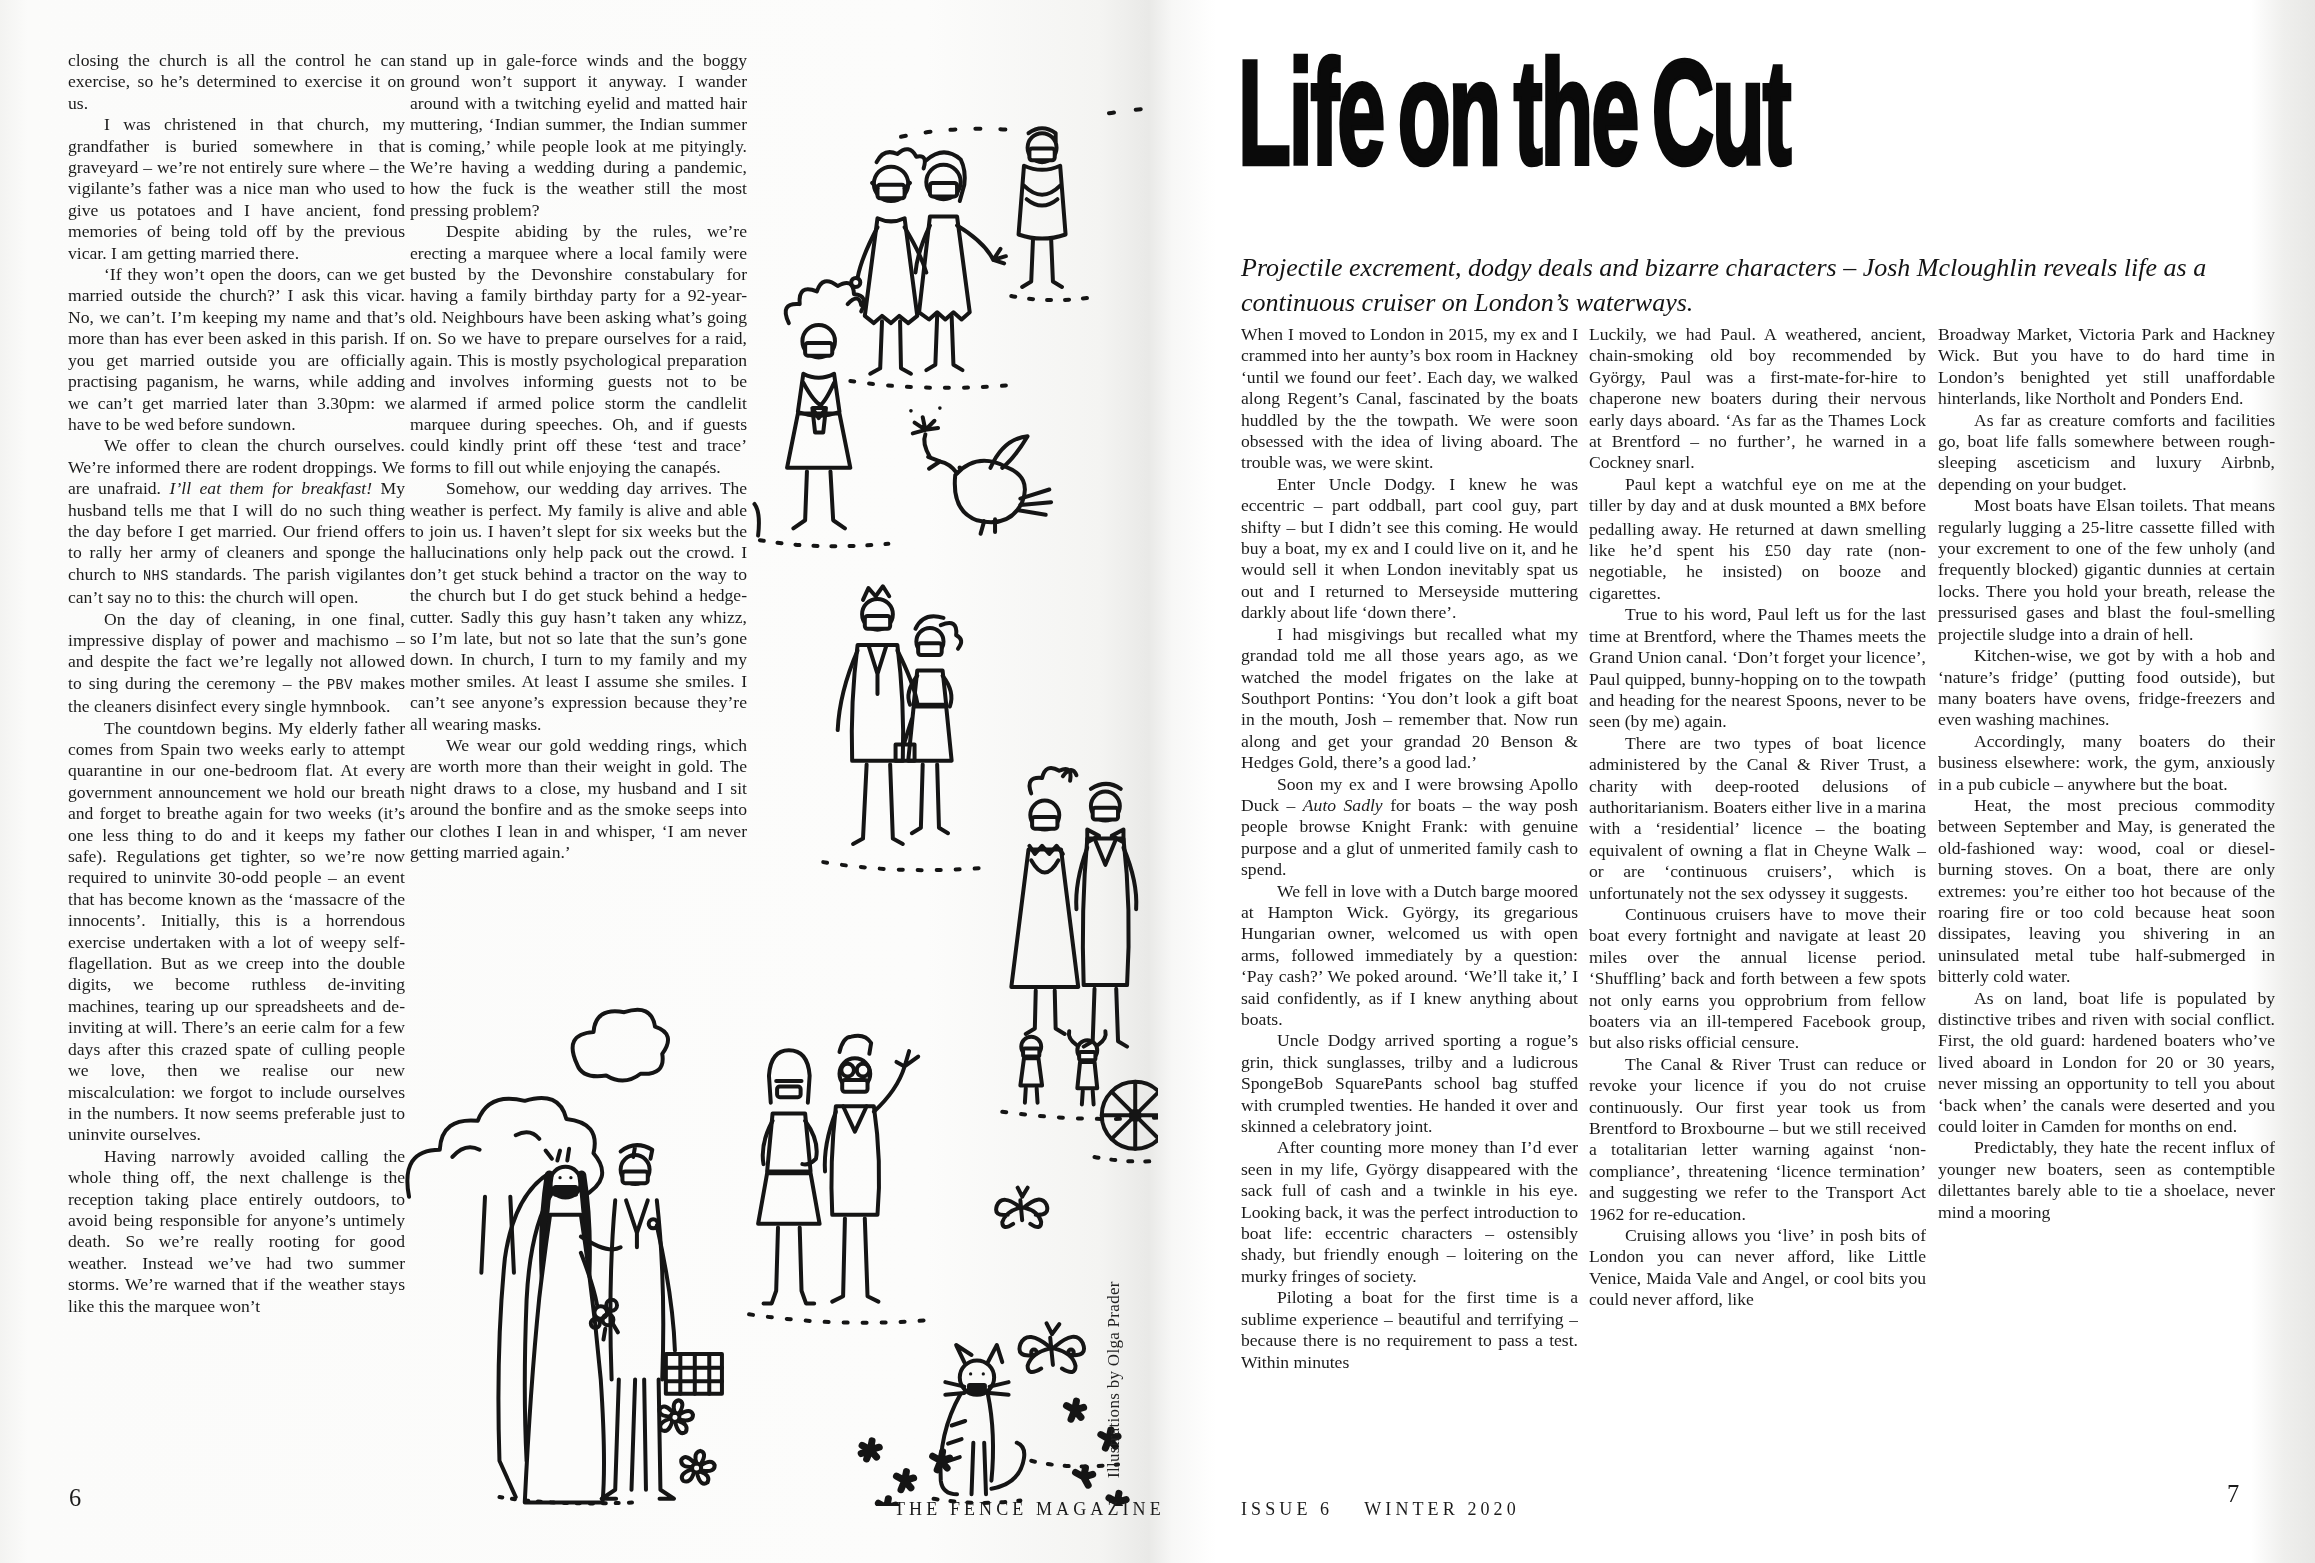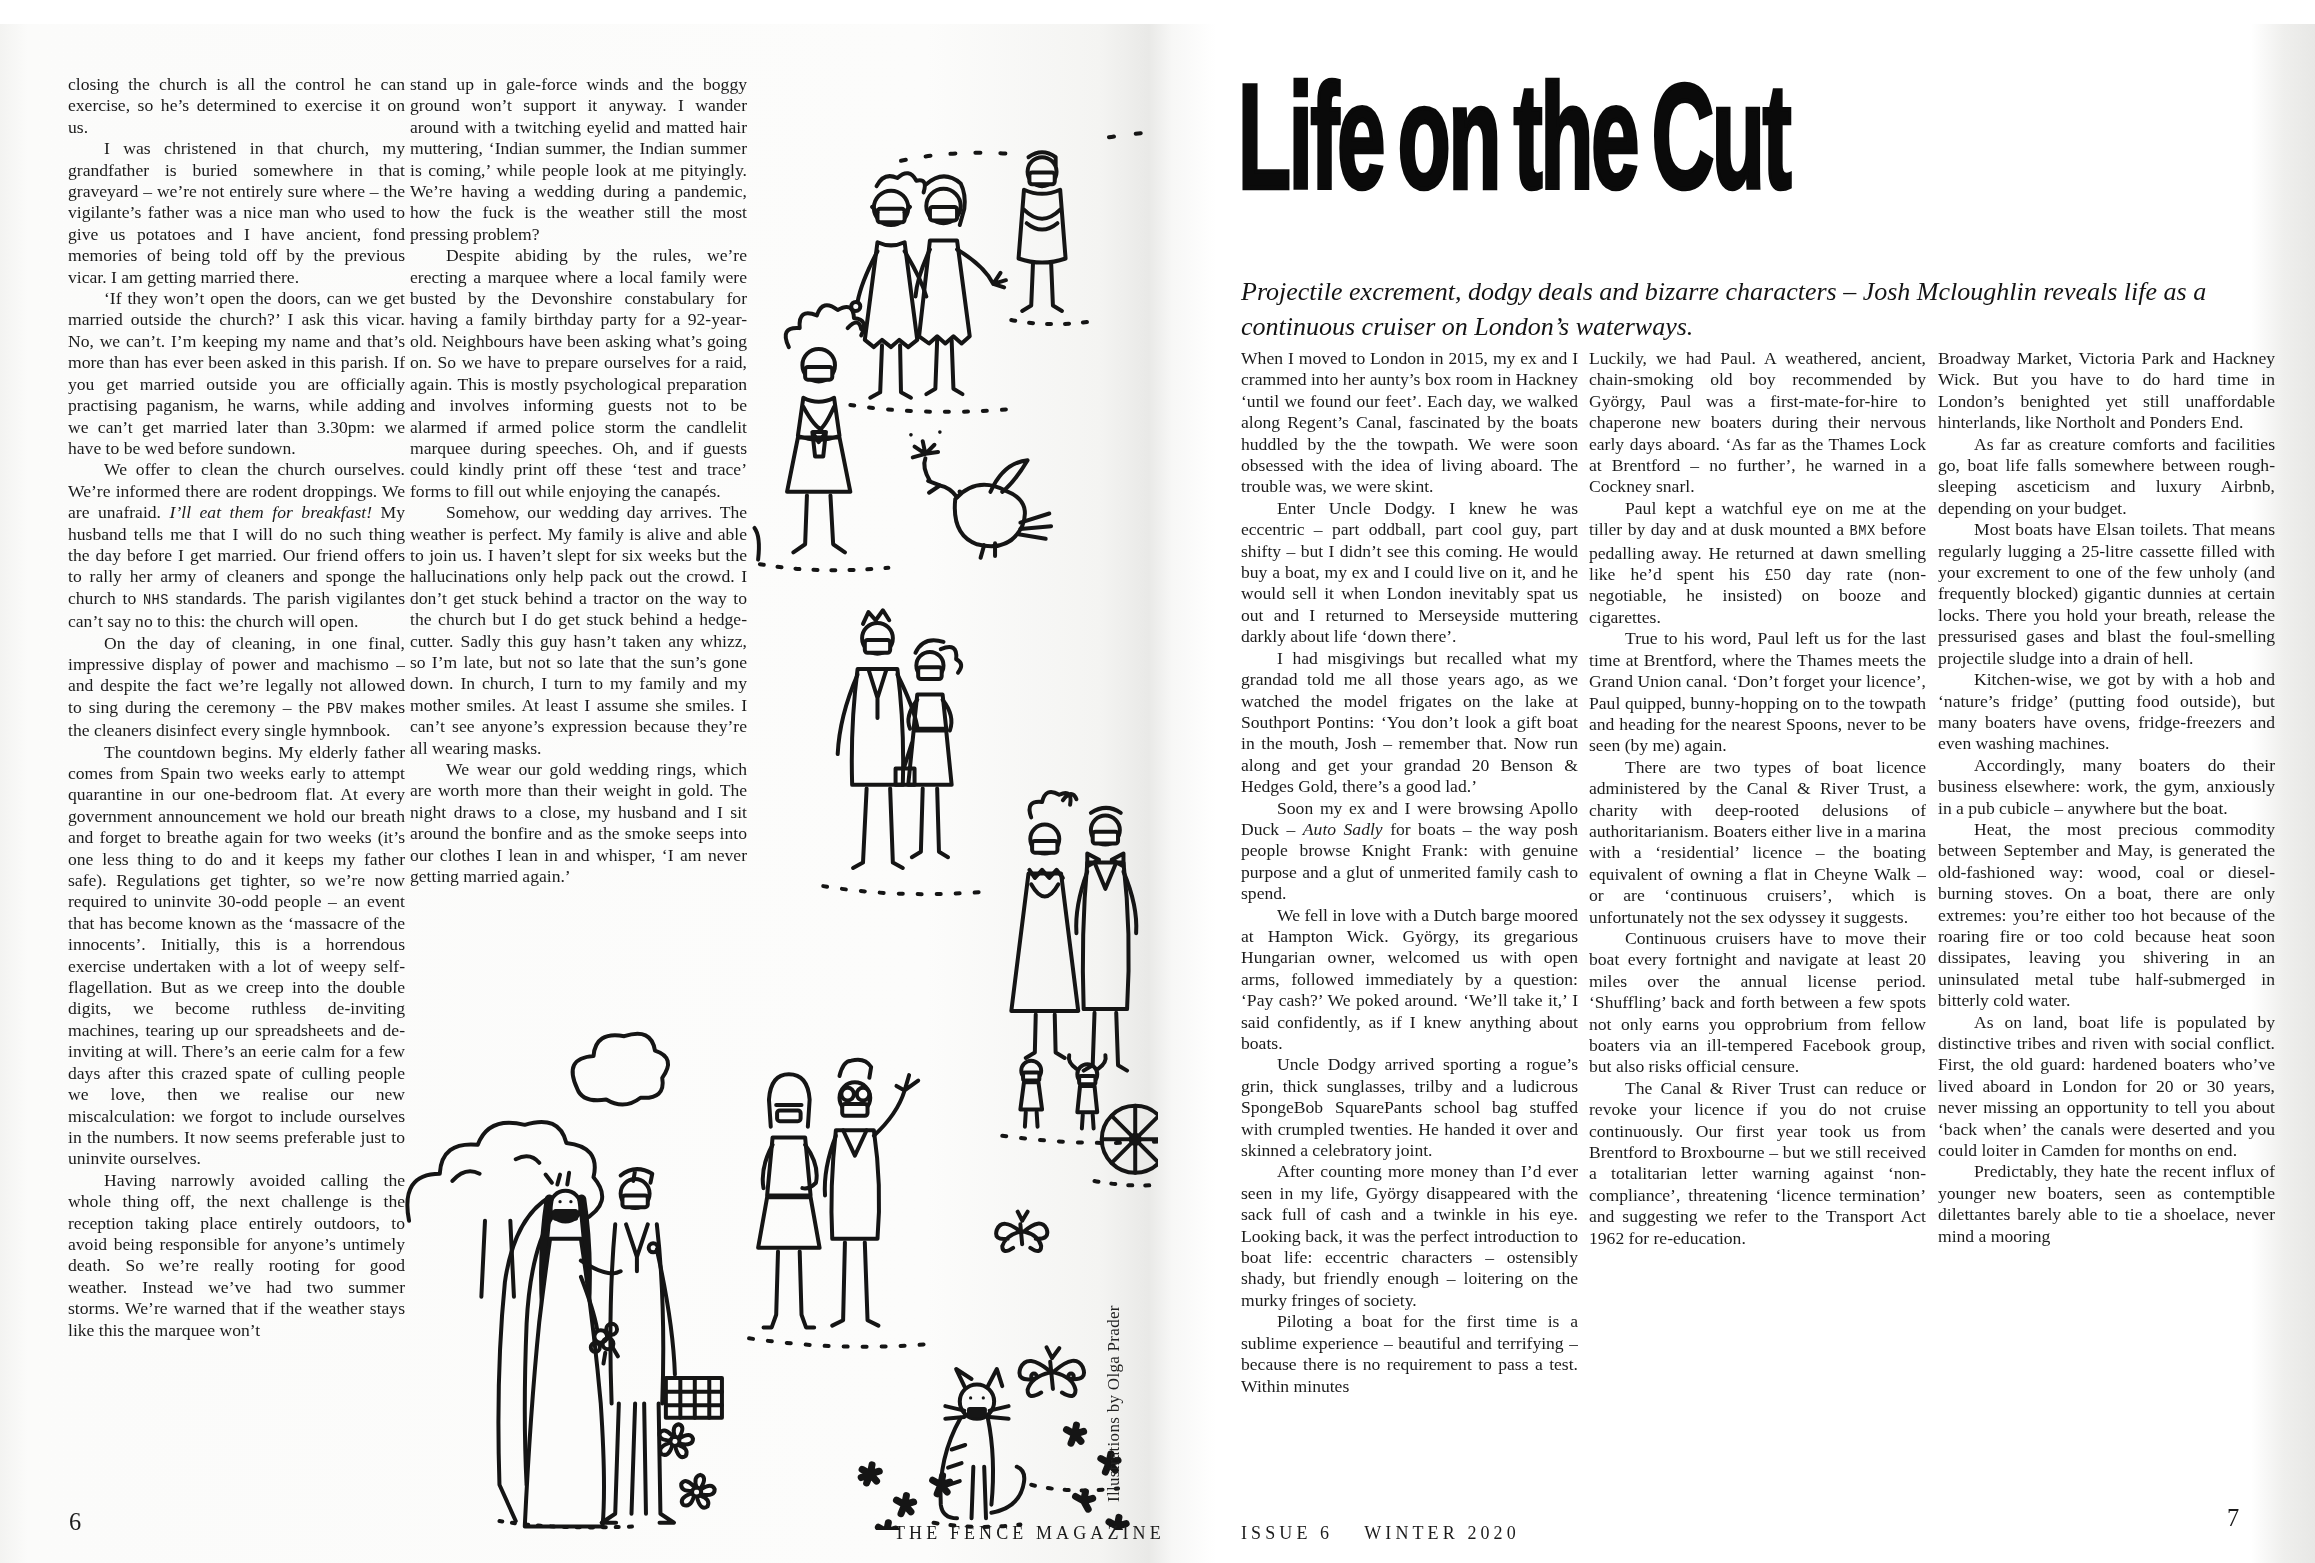--- a/index.html
+++ b/index.html
@@ -9,21 +9,20 @@
     font-family:"Liberation Serif","DejaVu Serif",serif;
     color:#1b1b1b;
   }
   .spread{
     position:absolute;inset:0;
     background:linear-gradient(90deg,
       #f3f3f1 0%, #fbfbfa 1.2%,
       #fcfcfb 40%, #f4f4f2 47.5%, #e9e9e7 49.6%,
       #f7f7f6 50.6%, #ffffff 52.5%,
       #ffffff 97.2%, #efefed 98.6%, #e7e7e5 100%);
-    margin-top:24px;
   }
   .col{
     position:absolute;
     width:337px;
     font-size:17.6px;line-height:21.4px;
     text-align:justify;
     overflow:hidden;
   }
   .col p{margin:0;}
   .col p + p{text-indent:36px;}
@@ -361,20 +360,21 @@
       <p>After counting more money than I’d ever seen in my life, György disappeared with the sack full of cash and a twinkle in his eye. Looking back, it was the perfect introduction to boat life: eccentric characters – ostensibly shady, but friendly enough – loitering on the murky fringes of society.</p>
       <p>Piloting a boat for the first time is a sublime experience – beautiful and terrifying – because there is no requirement to pass a test. Within minutes</p>
     </div>
   <div class="col rcol2">
       <p>Luckily, we had Paul. A weathered, ancient, chain-smoking old boy recommended by György, Paul was a first-mate-for-hire to chaperone new boaters during their nervous early days aboard. ‘As far as the Thames Lock at Brentford – no further’, he warned in a Cockney snarl.</p>
       <p>Paul kept a watchful eye on me at the tiller by day and at dusk mounted a <span class="sc">BMX</span> before pedalling away. He returned at dawn smelling like he’d spent his £50 day rate (non-negotiable, he insisted) on booze and cigarettes.</p>
       <p>True to his word, Paul left us for the last time at Brentford, where the Thames meets the Grand Union canal. ‘Don’t forget your licence’, Paul quipped, bunny-hopping on to the towpath and heading for the nearest Spoons, never to be seen (by me) again.</p>
       <p>There are two types of boat licence administered by the Canal &amp; River Trust, a charity with deep-rooted delusions of authoritarianism. Boaters either live in a marina with a ‘residential’ licence – the boating equivalent of owning a flat in Cheyne Walk – or are ‘continuous cruisers’, which is unfortunately not the sex odyssey it suggests.</p>
       <p>Continuous cruisers have to move their boat every fortnight and navigate at least 20 miles over the annual license period. ‘Shuffling’ back and forth between a few spots not only earns you opprobrium from fellow boaters via an ill-tempered Facebook group, but also risks official censure.</p>
       <p>The Canal &amp; River Trust can reduce or revoke your licence if you do not cruise continuously. Our first year took us from Brentford to Broxbourne – but we still received a totalitarian letter warning against ‘non-compliance’, threatening ‘licence termination’ and suggesting we refer to the Transport Act 1962 for re-education.</p>
+      <p>Cruising allows you ‘live’ in posh bits of London you can never afford, like Little Venice, Maida Vale and Angel, or cool bits you could never afford, like</p>
     </div>
   <div class="col rcol3">
       <p>Broadway Market, Victoria Park and Hackney Wick. But you have to do hard time in London’s benighted yet still unaffordable hinterlands, like Northolt and Ponders End.</p>
       <p>As far as creature comforts and facilities go, boat life falls somewhere between rough-sleeping asceticism and luxury Airbnb, depending on your budget.</p>
       <p>Most boats have Elsan toilets. That means regularly lugging a 25-litre cassette filled with your excrement to one of the few unholy (and frequently blocked) gigantic dunnies at certain locks. There you hold your breath, release the pressurised gases and blast the foul-smelling projectile sludge into a drain of hell.</p>
       <p>Kitchen-wise, we got by with a hob and ‘nature’s fridge’ (putting food outside), but many boaters have ovens, fridge-freezers and even washing machines.</p>
       <p>Accordingly, many boaters do their business elsewhere: work, the gym, anxiously in a pub cubicle – anywhere but the boat.</p>
       <p>Heat, the most precious commodity between September and May, is generated the old-fashioned way: wood, coal or diesel-burning stoves. On a boat, there are only extremes: you’re either too hot because of the roaring fire or too cold because heat soon dissipates, leaving you shivering in an uninsulated metal tube half-submerged in bitterly cold water.</p>
       <p>As on land, boat life is populated by distinctive tribes and riven with social conflict. First, the old guard: hardened boaters who’ve lived aboard in London for 20 or 30 years, never missing an opportunity to tell you about ‘back when’ the canals were deserted and you could loiter in Camden for months on end.</p>
       <p>Predictably, they hate the recent influx of younger new boaters, seen as contemptible dilettantes barely able to tie a shoelace, never mind a mooring</p>

